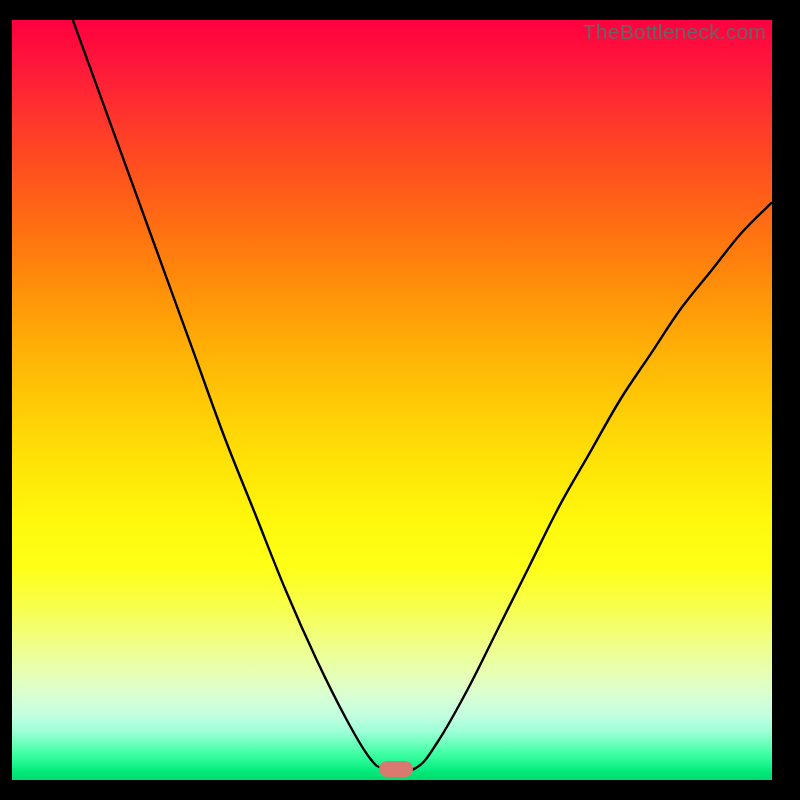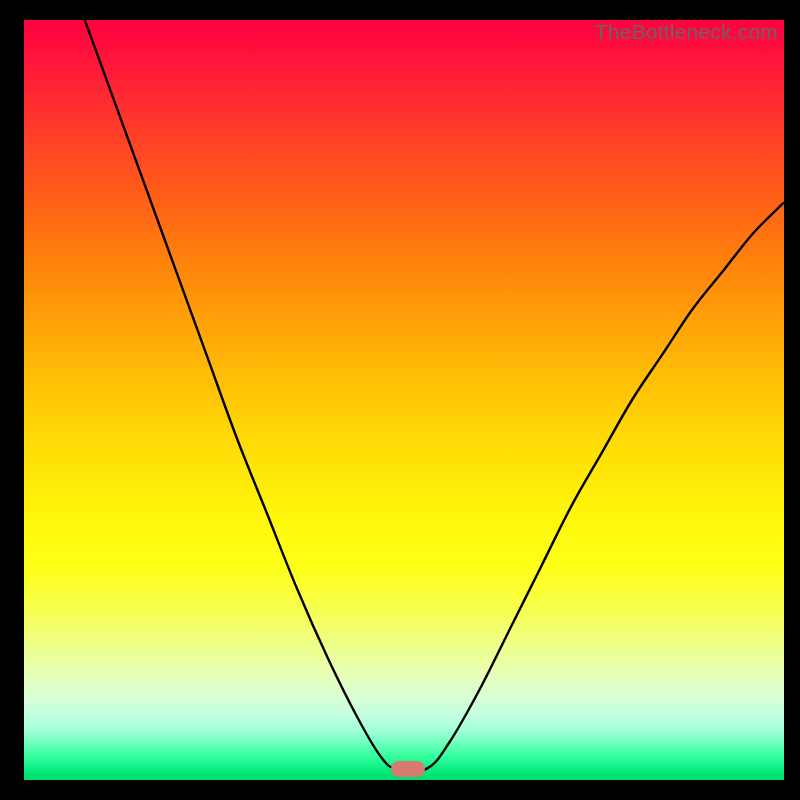--- a/index.html
+++ b/index.html
@@ -12,21 +12,21 @@
     font-family: Arial, Helvetica, sans-serif;
   }
   .frame {
     position: relative;
     width: 800px;
     height: 800px;
     background: #000;
   }
   .plot-area {
     position: absolute;
-    left: 24px;
+    left: 12px;
     top: 20px;
     width: 760px;
     height: 760px;
     background: linear-gradient(to bottom,
       #ff0040 0%,
       #ff183a 6%,
       #ff3a2a 14%,
       #ff5a1a 22%,
       #ff7a0e 30%,
       #ff9b08 38%,

